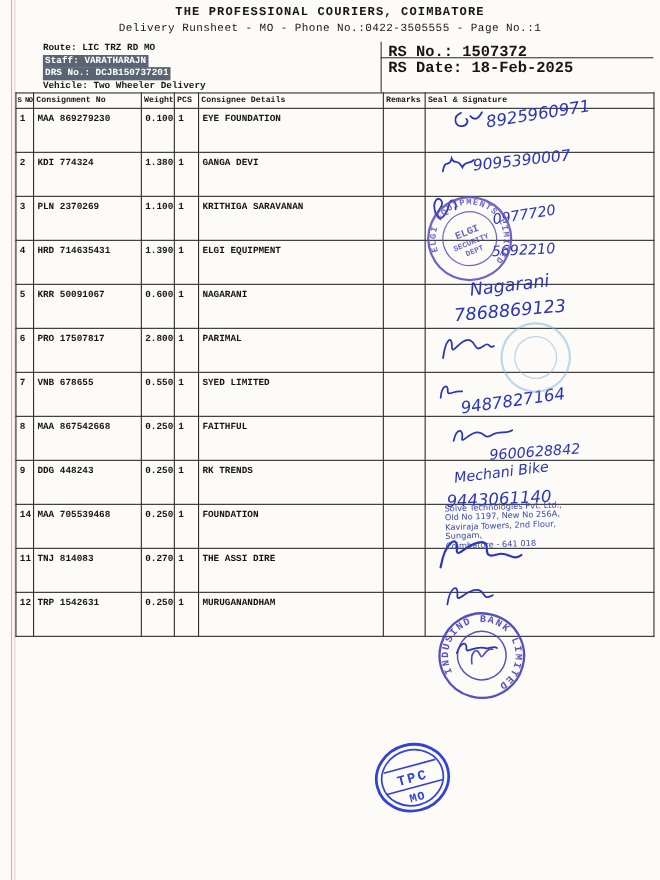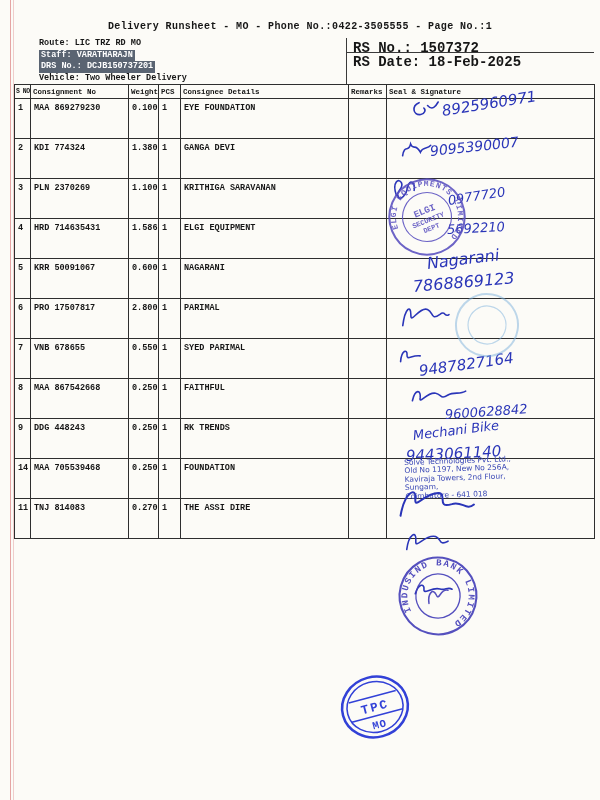--- a/index.html
+++ b/index.html
@@ -6,21 +6,21 @@
   .page{position:relative;width:600px;height:800px;background:#fcfbf7;overflow:hidden;
         font-family:"Liberation Mono","DejaVu Sans Mono",monospace;color:#161616;}
 
   .redline{position:absolute;top:0;height:800px;width:1px;background:#e09494;}
   .redline.r1{left:10px;opacity:.85;}
   .redline.r2{left:13px;opacity:.45;}
 
   .doc-title{position:absolute;top:6px;left:0;width:100%;text-align:center;
              font-weight:bold;font-size:11px;letter-spacing:1px;}
   .doc-subtitle{position:absolute;top:21px;left:0;width:100%;text-align:center;
-                font-weight:bold;font-size:10px;letter-spacing:.4px;}
+                font-weight:normal;font-size:10px;letter-spacing:.4px;}
 
   .info-left{position:absolute;left:28px;top:38px;font-size:8.5px;font-weight:bold;line-height:11.5px;margin-left:11px;}
   .info-line{white-space:pre;width:max-content;}
   .hl{background:#5a6472;color:#fff;padding:0 2px;}
 
   .vline{position:absolute;left:346px;top:38px;width:1px;height:46px;background:#3a3a3a;}
   .hline{position:absolute;left:346px;top:52px;width:248px;height:1px;background:#3a3a3a;}
   .info-right{position:absolute;left:353px;top:41px;font-size:14px;font-weight:bold;line-height:14px;}
 
   table.runsheet{position:absolute;left:14px;top:84px;width:580px;border-collapse:collapse;table-layout:fixed;}
@@ -69,20 +69,21 @@
   .st-tpc{left:338px;top:672px;width:74px;height:70px;transform:rotate(-15deg);opacity:.95;}
 </style>
 </head>
 <body>
 
 <div class="page">
 
   <div class="redline r1"></div>
   <div class="redline r2"></div>
 
+  <div class="doc-title">THE PROFESSIONAL COURIERS, COIMBATORE</div>
   <div class="doc-subtitle">Delivery Runsheet - MO - Phone No.:0422-3505555 - Page No.:1</div>
 
   <div class="info-left">
     <div class="info-line">Route: LIC TRZ RD MO</div>
     <div class="info-line hl">Staff: VARATHARAJN</div>
     <div class="info-line hl">DRS No.: DCJB150737201</div>
     <div class="info-line">Vehicle: Two Wheeler Delivery</div>
   </div>
 
   <div class="vline"></div>
@@ -138,21 +139,21 @@
         <td>PLN 2370269</td>
         <td>1.100</td>
         <td>1</td>
         <td>KRITHIGA SARAVANAN</td>
         <td></td>
         <td></td>
       </tr>
       <tr>
         <td>4</td>
         <td>HRD 714635431</td>
-        <td>1.586</td>
+        <td>1.390</td>
         <td>1</td>
         <td>ELGI EQUIPMENT</td>
         <td></td>
         <td></td>
       </tr>
       <tr>
         <td>5</td>
         <td>KRR 50091067</td>
         <td>0.600</td>
         <td>1</td>
@@ -167,21 +168,21 @@
         <td>1</td>
         <td>PARIMAL</td>
         <td></td>
         <td></td>
       </tr>
       <tr>
         <td>7</td>
         <td>VNB 678655</td>
         <td>0.550</td>
         <td>1</td>
-        <td>SYED PARIMAL</td>
+        <td>SYED LIMITED</td>
         <td></td>
         <td></td>
       </tr>
       <tr>
         <td>8</td>
         <td>MAA 867542668</td>
         <td>0.250</td>
         <td>1</td>
         <td>FAITHFUL</td>
         <td></td>
@@ -204,20 +205,29 @@
         <td>FOUNDATION</td>
         <td></td>
         <td></td>
       </tr>
       <tr>
         <td>11</td>
         <td>TNJ 814083</td>
         <td>0.270</td>
         <td>1</td>
         <td>THE ASSI DIRE</td>
+        <td></td>
+        <td></td>
+      </tr>
+      <tr>
+        <td>12</td>
+        <td>TRP 1542631</td>
+        <td>0.250</td>
+        <td>1</td>
+        <td>MURUGANANDHAM</td>
         <td></td>
         <td></td>
       </tr>
     </tbody>
   </table>
 
   <div class="overlay">
 
     <span class="hw hw-r1">8925960971</span>
     <span class="hw hw-r2">9095390007</span>

